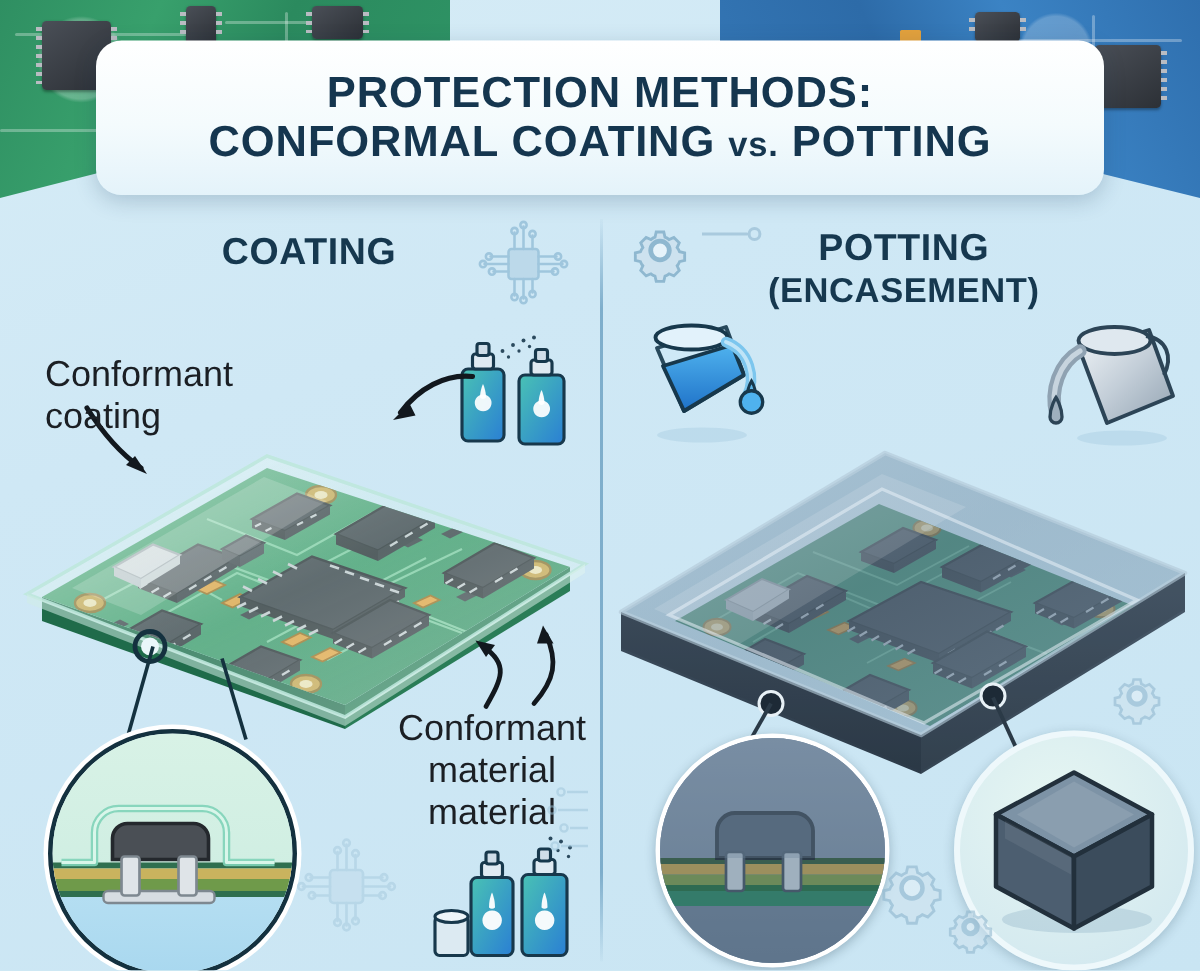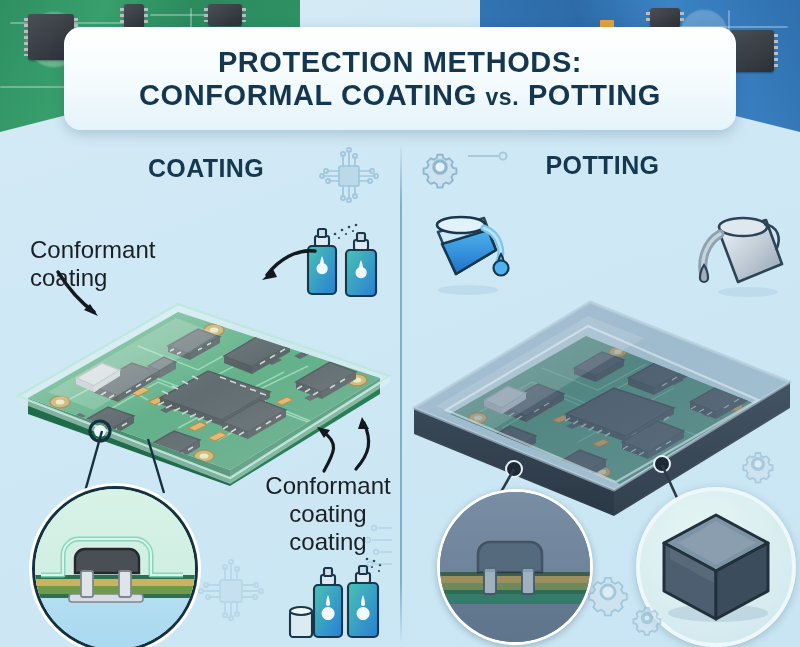--- a/index.html
+++ b/index.html
@@ -152,20 +152,21 @@
           <circle cx="10" cy="36" r="2.1"></circle>
         <circle cx="54" cy="26" r="2.1"></circle>
           <circle cx="58" cy="31" r="2.1"></circle>
           <circle cx="52" cy="36" r="2.1"></circle>
       </g>
     </svg>
   </div>
 
   <div class="sect-h" id="h-right">
     <div>POTTING</div>
+    <span class="sub">(ENCASEMENT)</span>
   </div>
 
   <div class="svgbox" style="left:414px;top:141px;width:56px;height:56px;">
     <svg width="56" height="56" viewBox="0 0 56 56">
       <g transform="translate(26,26)">
         <path d="M-4.5,-22 h9 l1.4,6.1 a16.5,16.5 0 0 1 4.9,2.85 l5.7,-2.5 l6.4,6.4 l-2.5,5.7 a16.5,16.5 0 0 1 2.85,4.9 l6.1,1.4 v9 l-6.1,1.4 a16.5,16.5 0 0 1 -2.85,4.9 l2.5,5.7 l-6.4,6.4 l-5.7,-2.5 a16.5,16.5 0 0 1 -4.9,2.85 l-1.4,6.1 h-9 l-1.4,-6.1 a16.5,16.5 0 0 1 -4.9,-2.85 l-5.7,2.5 l-6.4,-6.4 l2.5,-5.7 a16.5,16.5 0 0 1 -2.85,-4.9 l-6.1,-1.4 v-9 l6.1,-1.4 a16.5,16.5 0 0 1 2.85,-4.9 l-2.5,-5.7 l6.4,-6.4 l5.7,2.5 a16.5,16.5 0 0 1 4.9,-2.85 z" transform="scale(0.56)" fill="#cde2ef" stroke="#8fb8d0" stroke-width="3.4"></path>
         <circle r="6.2" fill="#e6f3fa" stroke="#8fb8d0" stroke-width="3.2"></circle>
       </g>
     </svg>
   </div>
@@ -400,21 +401,21 @@
       <line x1="88" y1="14" x2="104" y2="68" stroke="#14313f" stroke-width="2.4"></line>
     </svg>
   </div>
 
   <div class="anno" id="anno-1">
     <div>Conformant</div>
     <div>coating</div>
   </div>
   <div class="anno" id="anno-2">
     <div>Conformant</div>
-    <div>coating coating</div>
+    <div>material material</div>
   </div>
 
   <div class="mag" id="mag-coat">
     <svg width="160" height="160" viewBox="0 0 160 160">
       <defs>
         <linearGradient id="magbgL" x1="0" y1="0" x2="0" y2="1">
           <stop offset="0" stop-color="#d8f2e6"></stop>
             <stop offset=".62" stop-color="#cfeee2"></stop>
           <stop offset=".63" stop-color="#b6dff2"></stop>
             <stop offset="1" stop-color="#a9d8ef"></stop>

